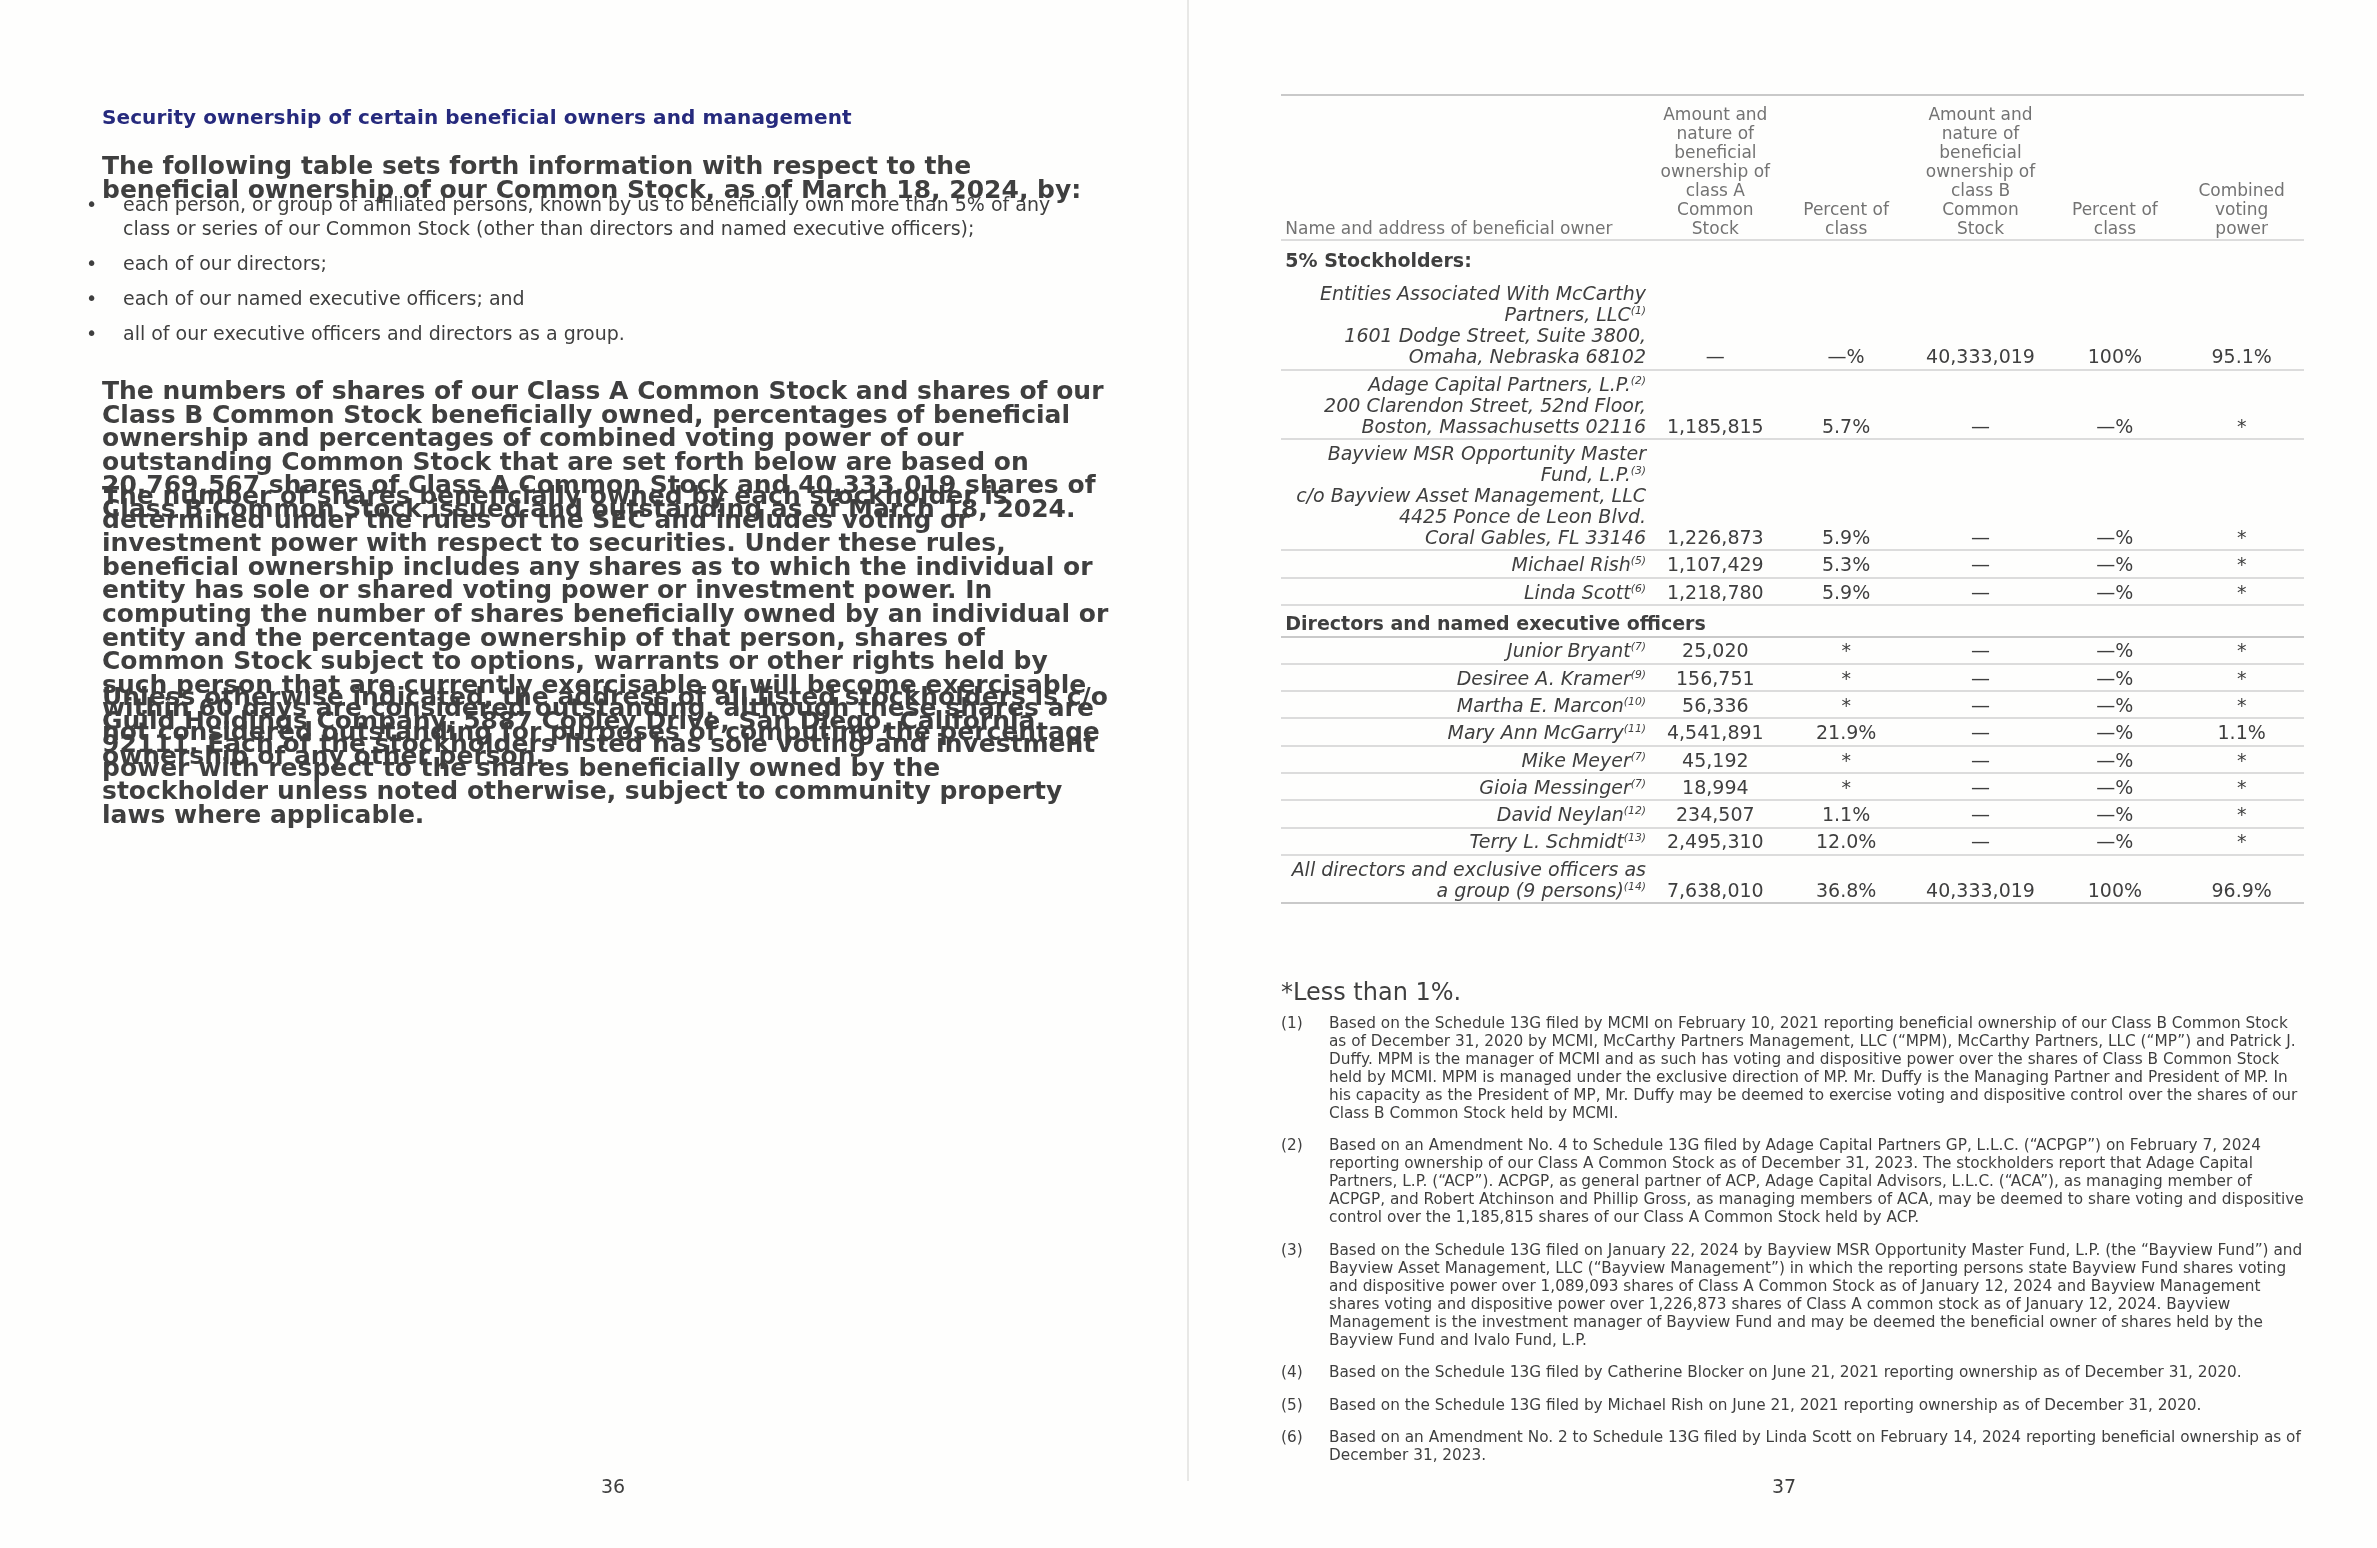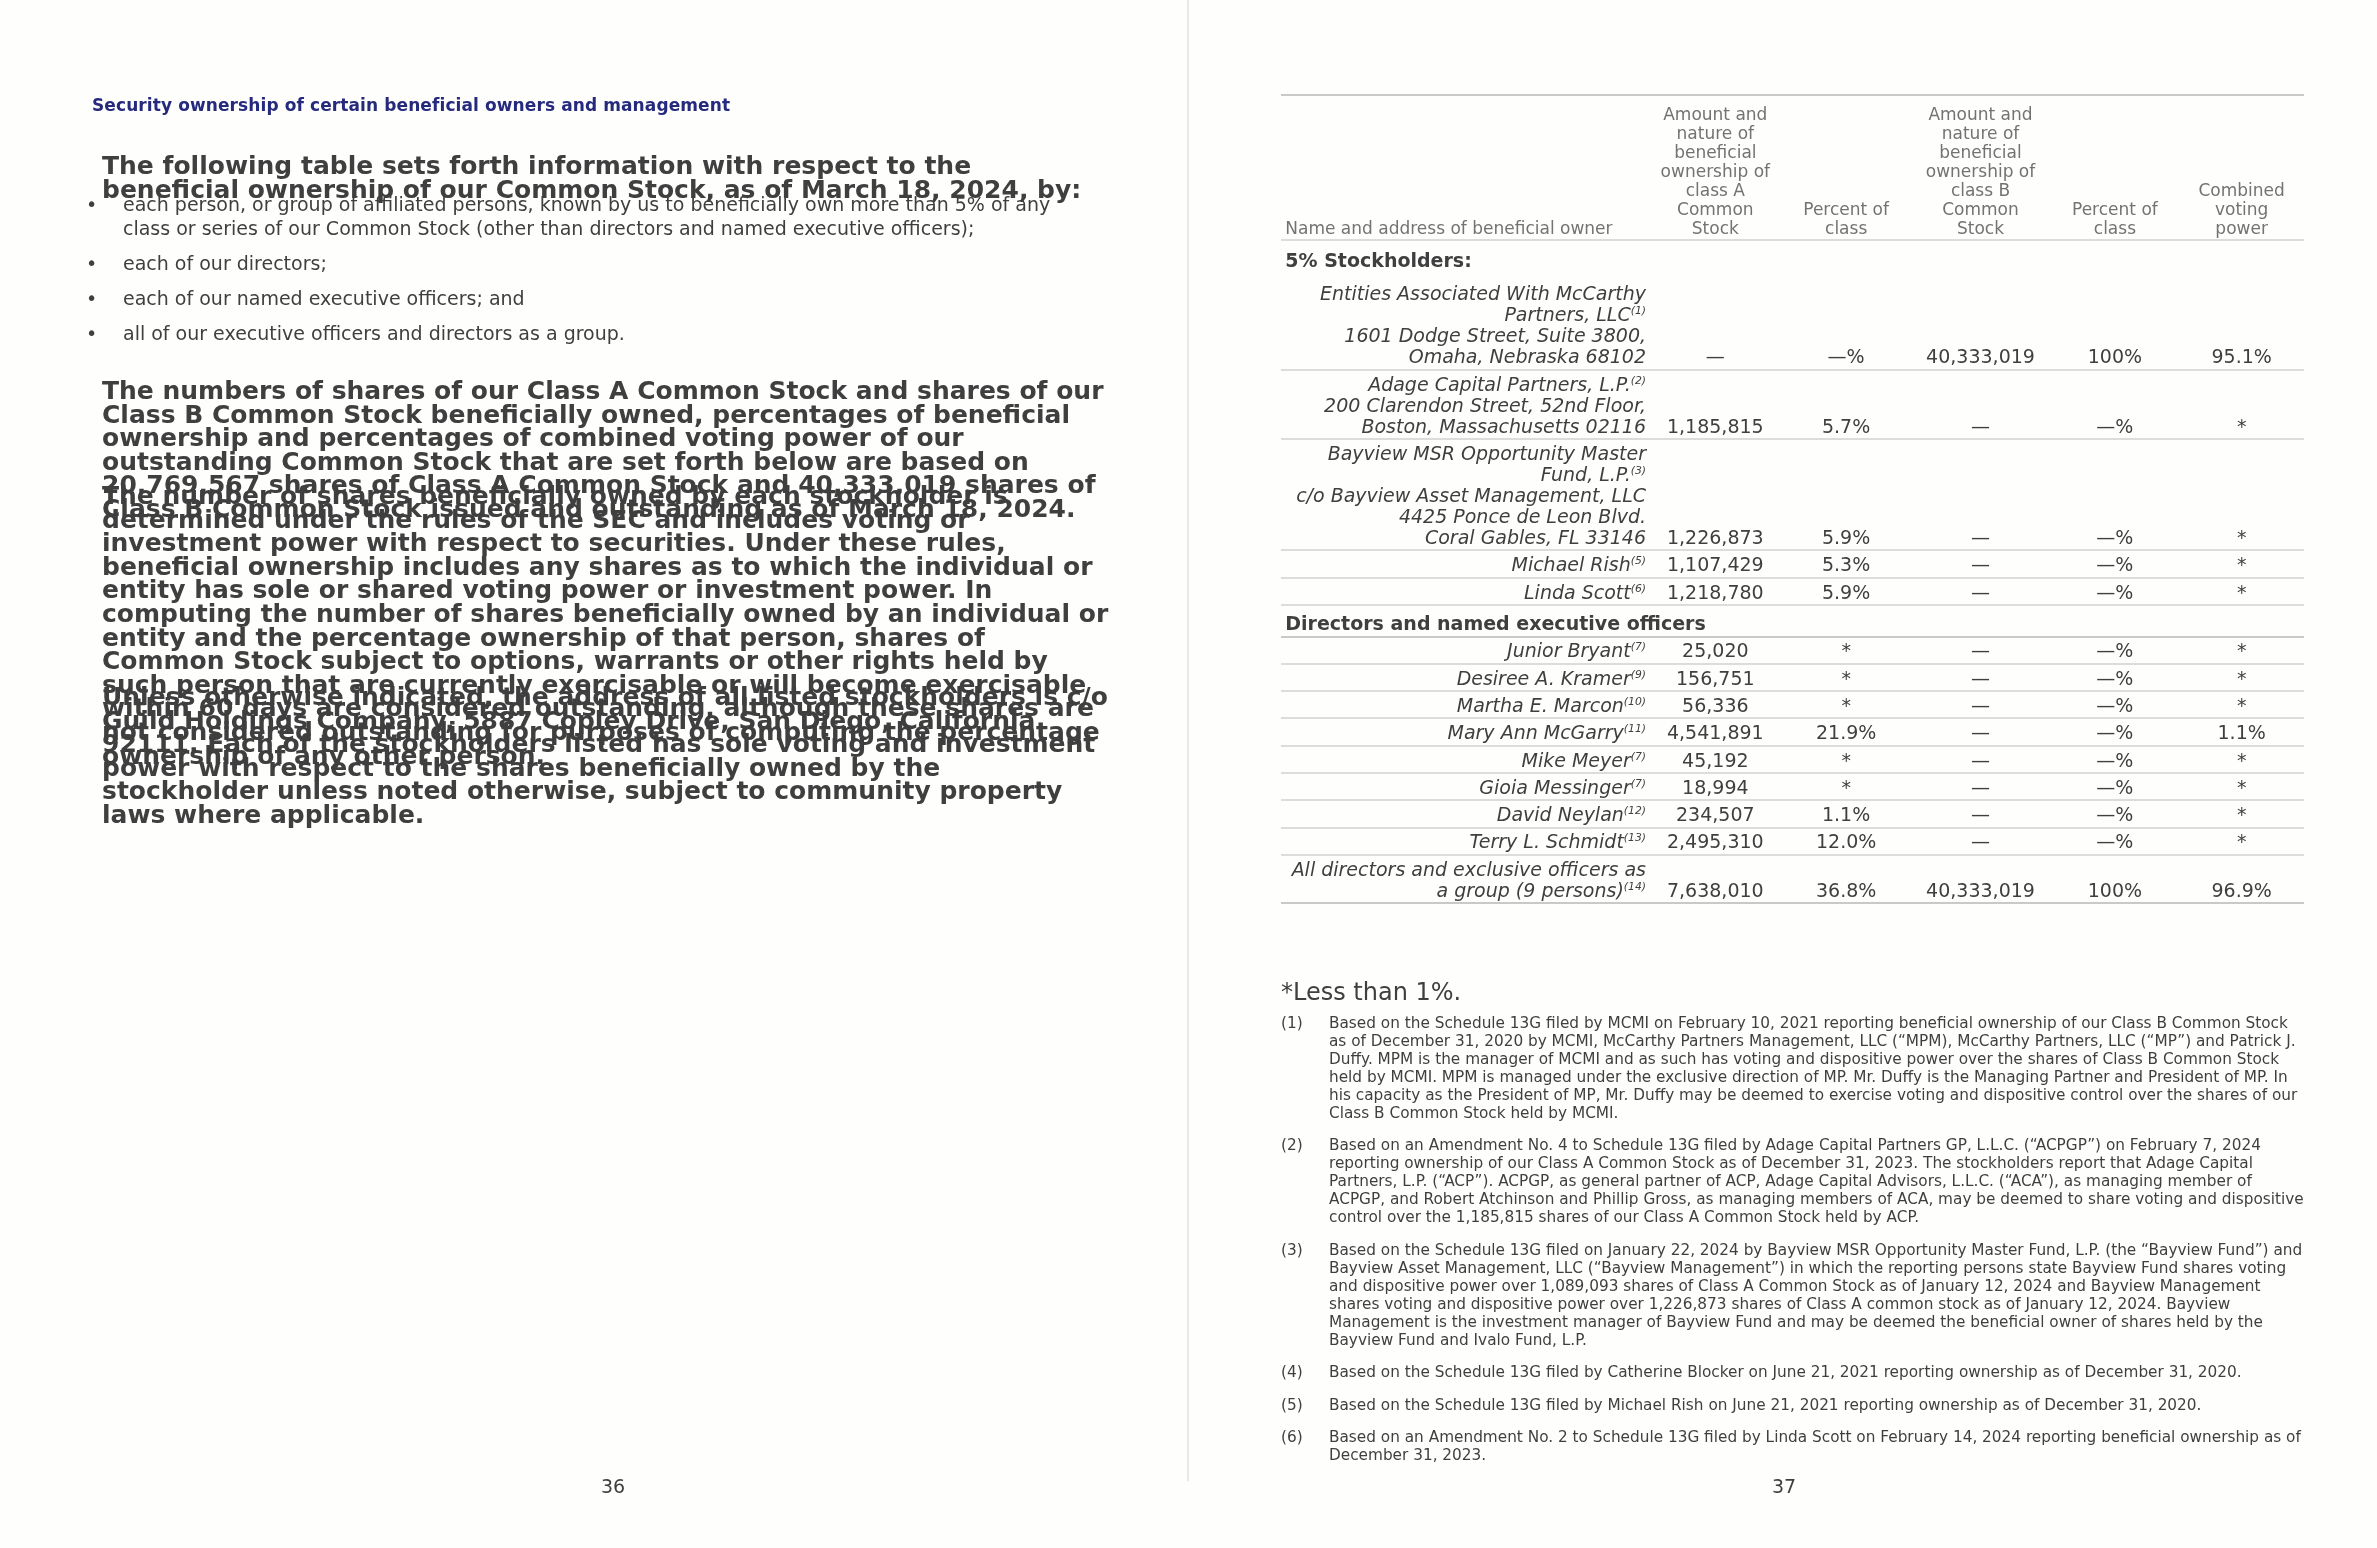--- a/index.html
+++ b/index.html
@@ -10,22 +10,22 @@
   }
   .divider {
     position: absolute; left: 1187px; top: 0; width: 2.2px; height: 1481px;
     background: #e8e8e6;
   }
   .page { position: absolute; top: 0; }
   #page-left { left: 86px; width: 1009px; }
   #page-right { left: 1281px; width: 1023px; }
 
   h1.title {
-    position: absolute; left: 0; top: 89px; margin: 6px;
-    font-size: 17px; font-weight: bold; color: #262a7d; letter-spacing: 0.1px;
+    position: absolute; left: 0; top: 89px; margin: 16px;
+    font-size: 20px; font-weight: bold; color: #262a7d; letter-spacing: 0.1px;
     white-space: nowrap;
   }
   .para { position: absolute; left: 0; width: 1009px; font-size: 25px; line-height: 23.6px; margin: 16px; font-weight: bold; }
   .bullets { position: absolute; left: 0; top: 193px; width: 1009px; margin: 0; padding: 0; list-style: none; }
   .bullets li { position: relative; padding-left: 37px; font-size: 19px; line-height: 23.6px; margin-bottom: 11.5px; }
   .bullets li .dot { position: absolute; left: 0; top: 0; }
 
   .page-num { position: absolute; top: 1475px; font-size: 19px; color: #3f3f3f; }
 
   

